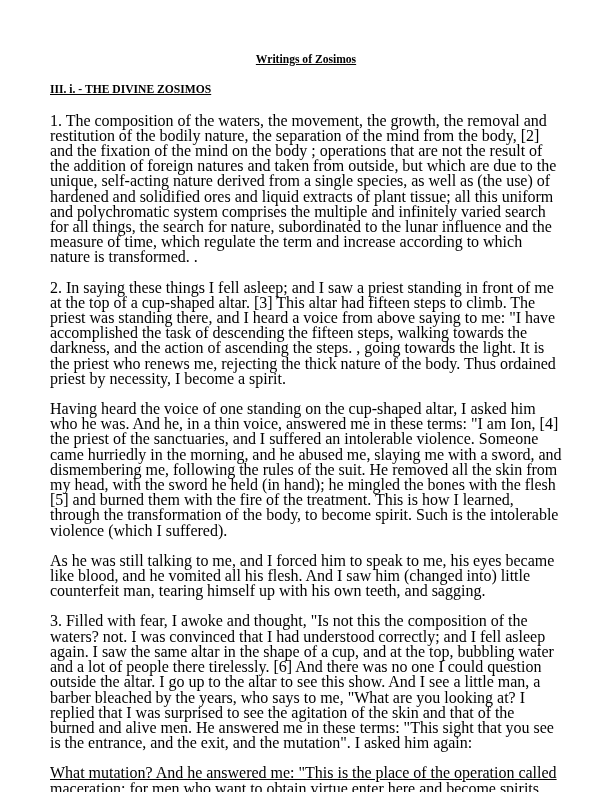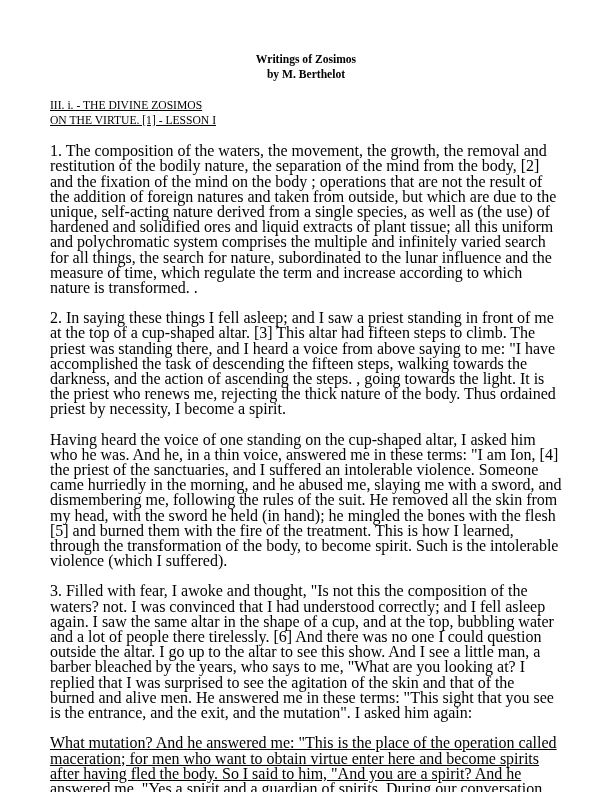--- a/index.html
+++ b/index.html
@@ -31,35 +31,37 @@
     text-align: center;
     font-weight: bold;
     font-size: 11.6px;
     line-height: 15.3px;
     margin-bottom: 0;
   }
   .title-line {
     display: block;
   }
   .title-line > span {
+    text-decoration: underline;
     white-space: pre;
     margin-top: 35px;
   }
   .spacer-1 {
     height: 15px;
   }
   .spacer-2 {
     height: 15px;
   }
   .heading-block {
     font-size: 11.6px;
     line-height: 15.3px;
   }
   .heading-line {
     display: block;
+    font-weight: bold;
   }
   .heading-line > span {
     text-decoration: underline;
     white-space: pre;
   }
   .body-para {
     font-size: 16px;
     line-height: 15.2px;
     text-align: left;
     margin: 0 0 15px 0;
@@ -71,32 +73,31 @@
   }
 </style>
 </head>
 <body>
 
 <div class="page">
   <div class="content">
 
     <div class="title-block">
       <div class="title-line"><span>Writings of Zosimos</span></div>
-      <div class="title-line"><span>by M. Berthelot</span></div>
     </div>
 
     <div class="spacer-1"></div>
 
     <div class="heading-block">
       <div class="heading-line"><span>III. i. - THE DIVINE ZOSIMOS</span></div>
-      <div class="heading-line"><span>ON THE VIRTUE. [1] - LESSON I</span></div>
     </div>
 
     <div class="spacer-2"></div>
 
     <p class="body-para">1. The composition of the waters, the movement, the growth, the removal and restitution of the bodily nature, the separation of the mind from the body, [2] and the fixation of the mind on the body ; operations that are not the result of the addition of foreign natures and taken from outside, but which are due to the unique, self-acting nature derived from a single species, as well as (the use) of hardened and solidified ores and liquid extracts of plant tissue; all this uniform and polychromatic system comprises the multiple and infinitely varied search for all things, the search for nature, subordinated to the lunar influence and the measure of time, which regulate the term and increase according to which nature is transformed. .</p>
     <p class="body-para">2. In saying these things I fell asleep; and I saw a priest standing in front of me at the top of a cup-shaped altar. [3] This altar had fifteen steps to climb. The priest was standing there, and I heard a voice from above saying to me: "I have accomplished the task of descending the fifteen steps, walking towards the darkness, and the action of ascending the steps. , going towards the light. It is the priest who renews me, rejecting the thick nature of the body. Thus ordained priest by necessity, I become a spirit.</p>
     <p class="body-para">Having heard the voice of one standing on the cup-shaped altar, I asked him who he was. And he, in a thin voice, answered me in these terms: "I am Ion, [4] the priest of the sanctuaries, and I suffered an intolerable violence. Someone came hurriedly in the morning, and he abused me, slaying me with a sword, and dismembering me, following the rules of the suit. He removed all the skin from my head, with the sword he held (in hand); he mingled the bones with the flesh [5] and burned them with the fire of the treatment. This is how I learned, through the transformation of the body, to become spirit. Such is the intolerable violence (which I suffered).</p>
+    <p class="body-para">As he was still talking to me, and I forced him to speak to me, his eyes became like blood, and he vomited all his flesh. And I saw him (changed into) little counterfeit man, tearing himself up with his own teeth, and sagging.</p>
     <p class="body-para">3. Filled with fear, I awoke and thought, "Is not this the composition of the waters? not. I was convinced that I had understood correctly; and I fell asleep again. I saw the same altar in the shape of a cup, and at the top, bubbling water and a lot of people there tirelessly. [6] And there was no one I could question outside the altar. I go up to the altar to see this show. And I see a little man, a barber bleached by the years, who says to me, "What are you looking at? I replied that I was surprised to see the agitation of the skin and that of the burned and alive men. He answered me in these terms: "This sight that you see is the entrance, and the exit, and the mutation". I asked him again:</p>
     <p class="body-para">What mutation? And he answered me: "This is the place of the operation called maceration; for men who want to obtain virtue enter here and become spirits after having fled the body. So I said to him, "And you are a spirit? And he answered me, "Yes a spirit and a guardian of spirits. During our conversation, the boiling progressing, and the people uttering lamentable cries, I saw a man of copper, holding in his hand a leaden tablet. [7] He told me the following words, looking at the tablet: "I command all those who are subject to punishment to calm down, to each take a tablet of lead, to write</p>
 
   </div>
 </div>
 
 </body></html>

